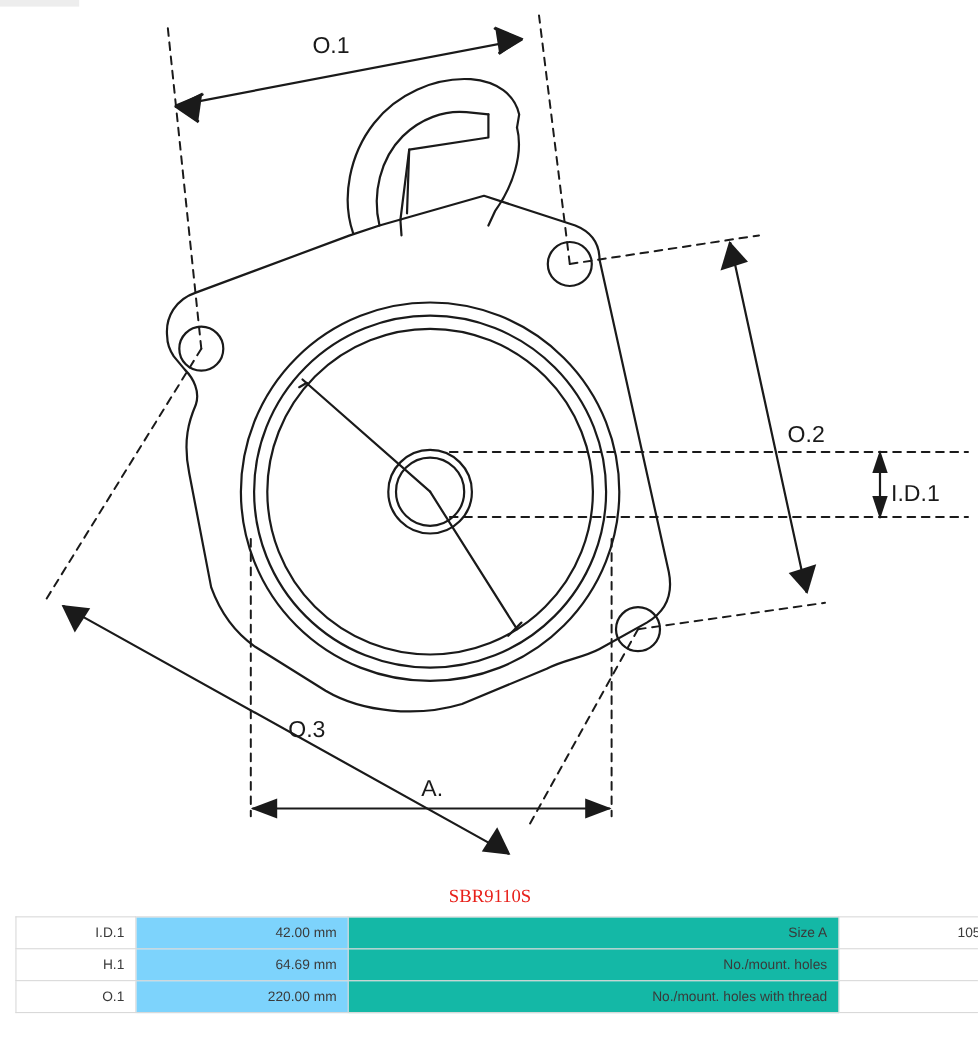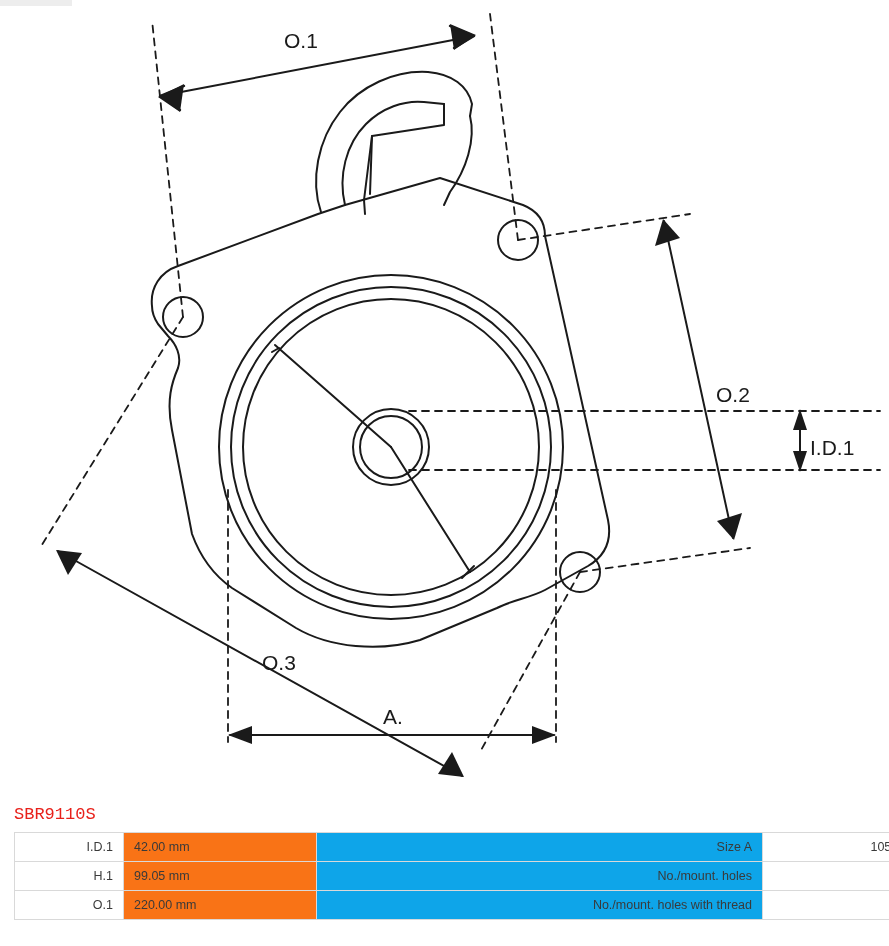--- a/index.html
+++ b/index.html
@@ -33,21 +33,22 @@
   #part-footer {
     position: absolute;
     left: 0;
     top: 805px;
     width: 889px;
   }
   #part-number {
     color: #e8201a;
     font-size: 17px;
     margin: 0 12px 8px 14px;
-    font-family: Liberation Mono, monospace;
+    font-family: Liberation Serif, serif;
+    text-align: center;
   }
   table.spec-table {
     border-collapse: collapse;
     width: 861px;
     margin-left: 14px;
     font-size: 12.5px;
     table-layout: fixed;
   }
   table.spec-table td {
     border: 1px solid #d9d9d9;
@@ -55,26 +56,27 @@
     padding: 0 10px;
     color: #3a3a3a;
   }
   td.key-cell {
     width: 88px;
     text-align: right;
     background: #ffffff;
   }
   td.val-cell {
     width: 172px;
-    background: #f97316;
+    text-align: right;
+    background: #7dd3fc;
   }
   td.key-cell-2 {
     width: 425px;
     text-align: right;
-    background: #0ea5e9;
+    background: #14b8a6;
   }
   td.val-cell-2 {
     width: 160px;
     text-align: right;
     background: #ffffff;
   }
   .top-strip {
     position: absolute;
     left: 0;
     top: 0;
@@ -224,21 +226,21 @@
   <table class="spec-table">
     <tbody>
       <tr>
         <td class="key-cell">I.D.1</td>
         <td class="val-cell">42.00 mm</td>
         <td class="key-cell-2">Size A</td>
         <td class="val-cell-2">105.00 mm</td>
       </tr>
       <tr>
         <td class="key-cell">H.1</td>
-        <td class="val-cell">99.05 mm</td>
+        <td class="val-cell">64.69 mm</td>
         <td class="key-cell-2">No./mount. holes</td>
         <td class="val-cell-2">2 qty.</td>
       </tr>
       <tr>
         <td class="key-cell">O.1</td>
         <td class="val-cell">220.00 mm</td>
         <td class="key-cell-2">No./mount. holes with thread</td>
         <td class="val-cell-2">0 qty.</td>
       </tr>
     </tbody>

